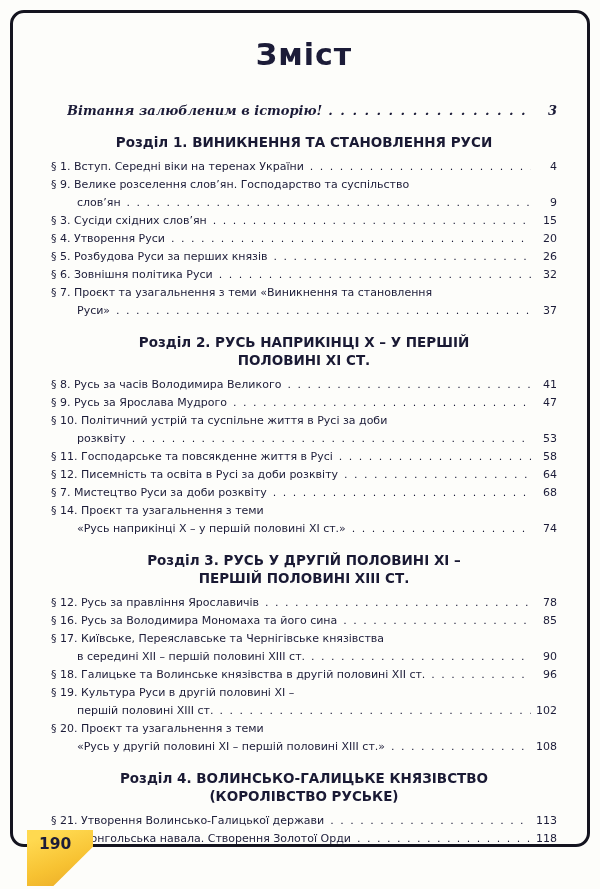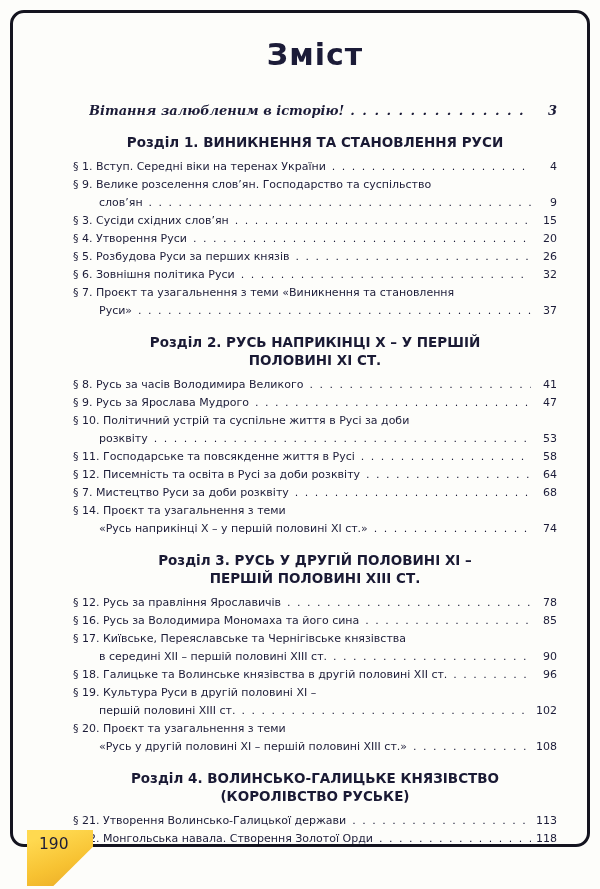--- a/index.html
+++ b/index.html
@@ -18,21 +18,21 @@
   .frame {
     position: absolute;
     left: 10px; top: 10px; right: 10px; bottom: 42px;
     border: 3px solid #14141f;
     border-radius: 14px;
     z-index: 1;
   }
   .content {
     position: absolute;
     left: 13px; top: 13px; right: 13px; bottom: 45px;
-    padding: 20px 30px 0 60px;
+    padding: 20px 30px 0 38px;
     z-index: 2;
     box-sizing: border-box;
   }
   .title {
     text-align: center;
     font-size: 30px;
     font-weight: bold;
     letter-spacing: 1px;
     color: #1c1c38;
     margin: 4px 0 30px 0;
@@ -79,21 +79,21 @@
     position: absolute;
     left: 27px; top: 830px;
     width: 66px; height: 56px;
     background: linear-gradient(160deg, #ffd950 15%, #f7c232 60%, #e9a926 100%);
     clip-path: polygon(0 0, 100% 0, 100% 30%, 40% 100%, 0 100%);
     z-index: 3;
   }
   .tab span {
     display: inline-block;
     padding: 5px 0 0 12px;
-    font-weight: normal;
+    font-weight: bold;
     font-size: 15.5px;
     color: #1c1c38;
   }
 </style>
 </head>
 <body>
 
 <div class="page">
   <div class="frame"></div>
 

